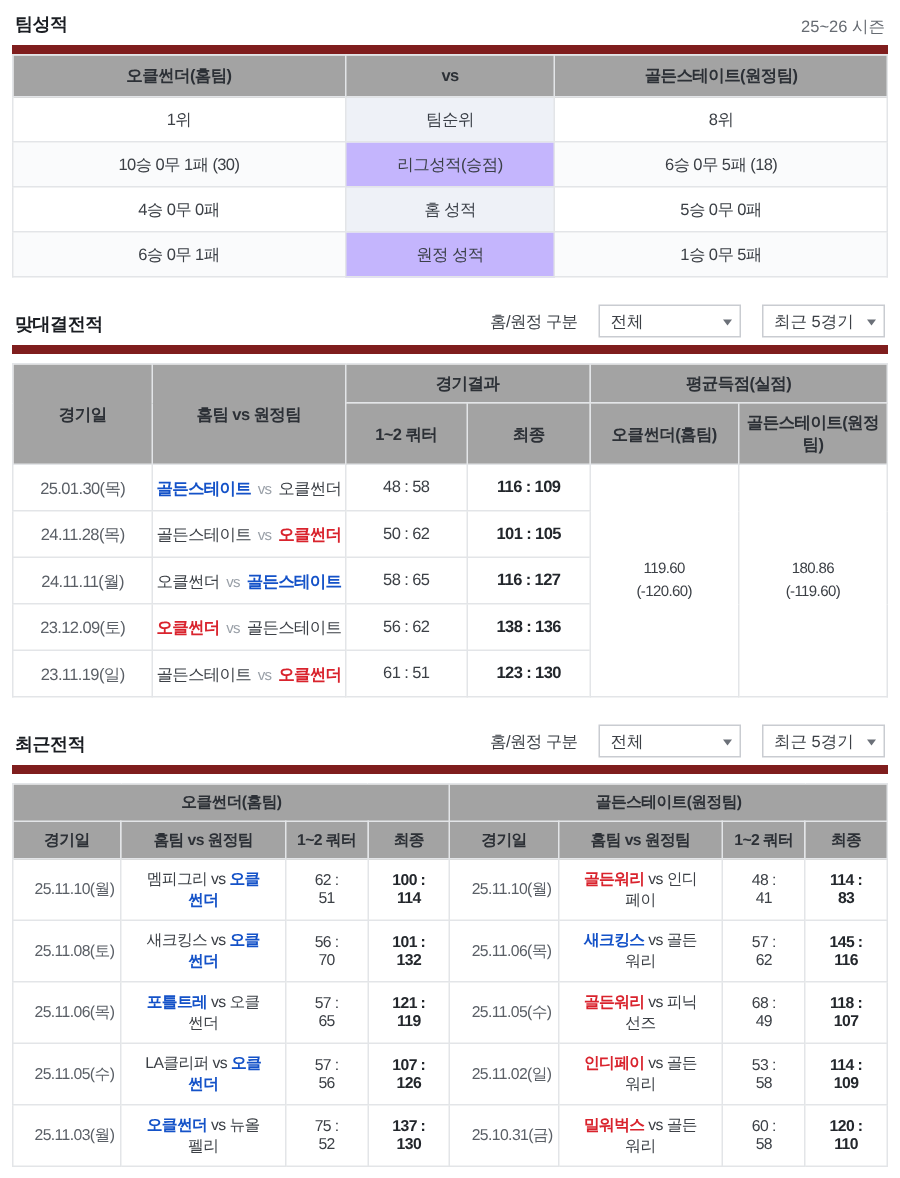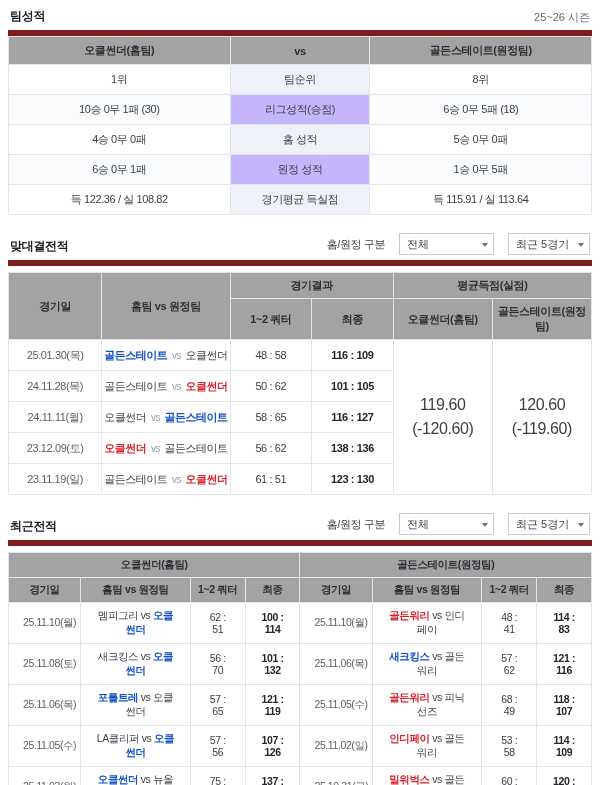--- a/index.html
+++ b/index.html
@@ -70,21 +70,21 @@
   .h2h { margin-top: 6px; }
   .h2h th { padding: 5px 2px; }
   .h2h td { height: 31px; }
   .h2h .date { color: #5a5f66; }
   .h2h .teams { letter-spacing: -0.5px; }
   .h2h .vs { color: #9aa0a8; font-size: 10px; padding: 0 2px; }
   .win { color: #1452c8; font-weight: bold; }
   .lose { color: #d9232d; font-weight: bold; }
   .plain { color: #3c4046; }
   .score-b { font-weight: bold; color: #23272c; }
-  .avg-cell { font-size: 16px; color: #3c4046; line-height: 1.5; }
+  .avg-cell { font-size: 10px; color: #3c4046; line-height: 1.5; }
 
   
   .recent { margin-top: 6px; }
   .recent th { padding: 5px 1px; font-size: 10.5px; }
   .recent td { height: 30px; font-size: 10.5px; padding: 6px 14px; }
   .recent .date { color: #5a5f66; }
 
   .footer-link {
     text-align: right; padding: 8px 4px 6px 0;
     font-size: 11px; color: #5a5f66;
@@ -132,25 +132,20 @@
       </tr>
       <tr>
         <td>4승 0무 0패</td>
         <td class="mid">홈 성적</td>
         <td>5승 0무 0패</td>
       </tr>
       <tr class="alt">
         <td>6승 0무 1패</td>
         <td class="mid">원정 성적</td>
         <td>1승 0무 5패</td>
-      </tr>
-      <tr>
-        <td>득 122.36 / 실 108.82</td>
-        <td class="mid">경기평균 득실점</td>
-        <td>득 115.91 / 실 113.64</td>
       </tr>
     </tbody>
   </table>
 
   <div class="spacer"></div>
 
   <div class="sec-head">
     <div class="sec-title">맞대결전적</div>
     <div class="filters">
       <span class="filter-label">홈/원정 구분</span>
@@ -196,21 +191,21 @@
           <span class="vs">vs</span>
           <span class="plain">오클썬더</span>
         </td>
         <td>48 : 58</td>
         <td class="score-b">116 : 109</td>
         <td rowspan="5" class="avg-cell">
           <div>119.60</div>
           <div>(-120.60)</div>
         </td>
         <td rowspan="5" class="avg-cell">
-          <div>120.60</div>
+          <div>180.86</div>
           <div>(-119.60)</div>
         </td>
       </tr>
       <tr>
         <td class="date">24.11.28(목)</td>
         <td class="teams">
           <span class="plain">골든스테이트</span>
           <span class="vs">vs</span>
           <span class="lose">오클썬더</span>
         </td>
@@ -322,21 +317,21 @@
         </td>
         <td>56 : 70</td>
         <td class="score-b">101 : 132</td>
         <td class="date">25.11.06(목)</td>
         <td>
           <span class="win">새크킹스</span>
           <span class="vs">vs</span>
           <span class="plain">골든워리</span>
         </td>
         <td>57 : 62</td>
-        <td class="score-b">121 : 116</td>
+        <td class="score-b">145 : 116</td>
       </tr>
       <tr>
         <td class="date">25.11.06(목)</td>
         <td>
           <span class="win">포틀트레</span>
           <span class="vs">vs</span>
           <span class="plain">오클썬더</span>
         </td>
         <td>57 : 65</td>
         <td class="score-b">121 : 119</td>

